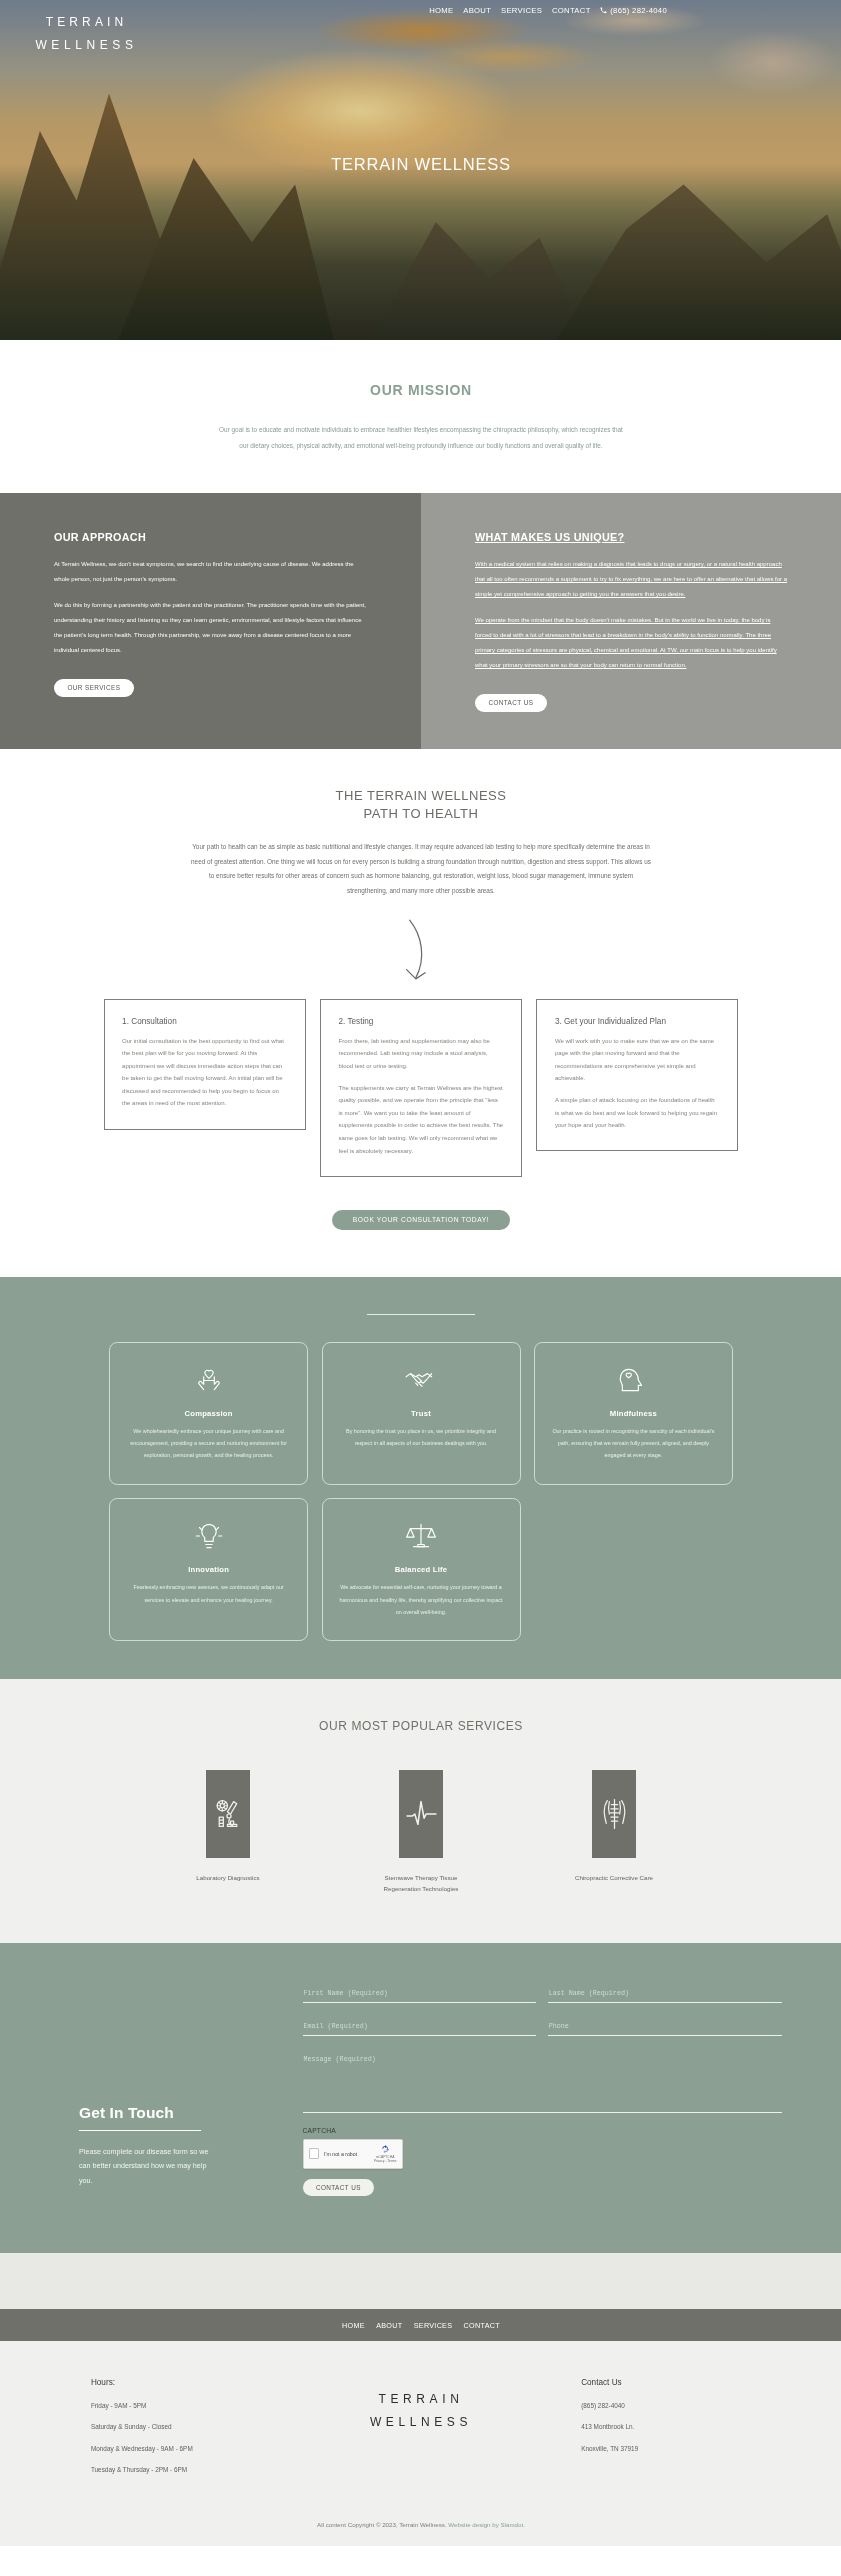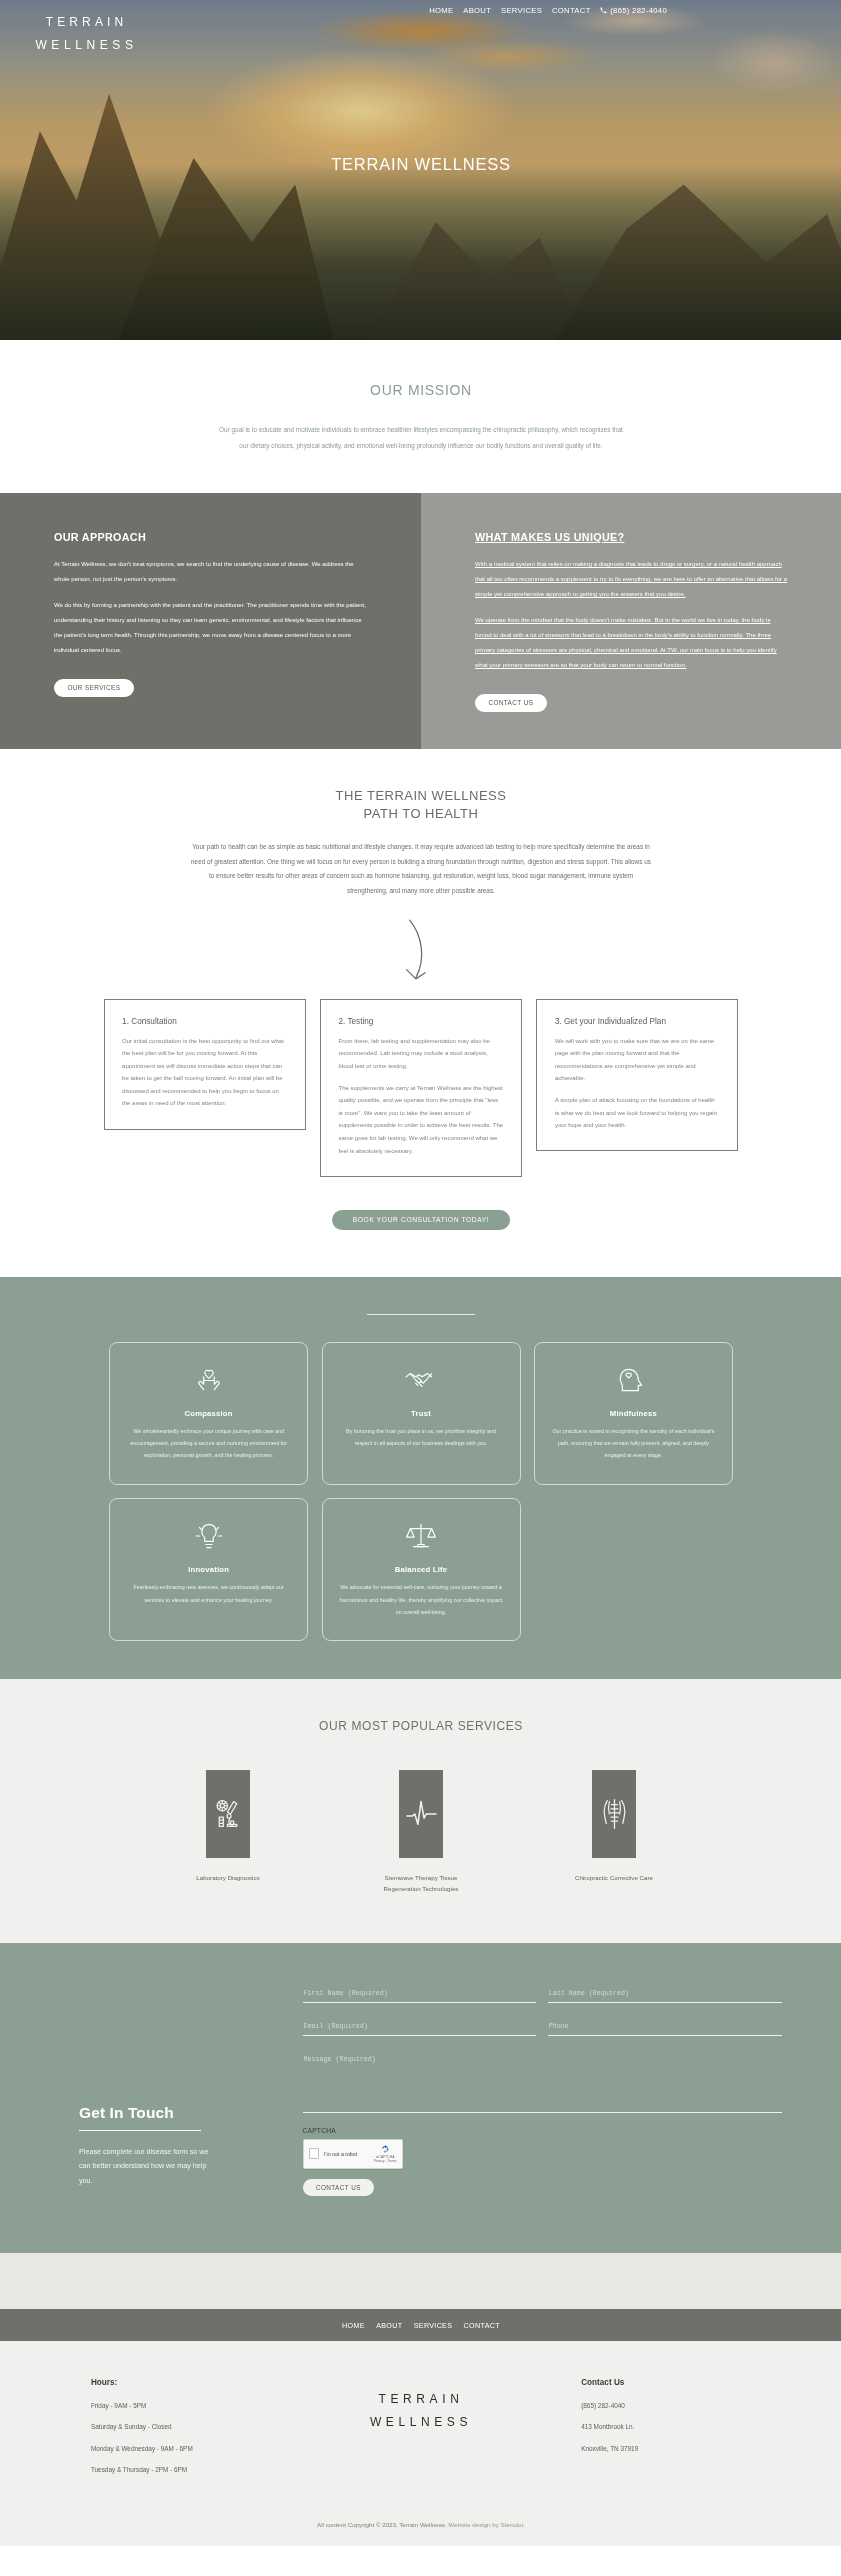--- a/index.html
+++ b/index.html
@@ -73,21 +73,21 @@
   
   .mission {
     background: #fff;
     padding: 42px 0 40px;
     text-align: center;
   }
   .mission h2 {
     color: #8aa093;
     font-size: 14px;
     letter-spacing: 0.7px;
-    font-weight: 400;
+    font-weight: 700;
     margin-bottom: 24px;
   }
   .mission p {
     color: #8a9c93;
     font-size: 6.4px;
     line-height: 2.45;
     max-width: 407px;
     margin: 0 auto;
   }
 
@@ -289,21 +289,21 @@
   }
   .foot-nav a { color: #fff; font-size: 7.2px; letter-spacing: 0.3px; text-decoration: none; }
 
   .footer { background: #f0f0ee; padding: 37px 0 17.5px; }
   .footer-cols {
     width: 685px; margin: 0 auto;
     display: grid; grid-template-columns: 1fr 1fr 1fr;
     align-items: start;
   }
   .f-col { padding: 0 12.4px; }
-  .f-col h5 { font-size: 8.2px; color: #3a3b36; font-weight: 700; margin-bottom: 13.4px; }
+  .f-col h5 { font-size: 8.2px; color: #3a3b36; font-weight: 400; margin-bottom: 13.4px; }
   .f-col p { font-size: 6.4px; color: #5f605a; line-height: 1.6; margin-bottom: 11.3px; }
   .f-logo {
     text-align: center; color: #2e2f2b;
     font-size: 12px; letter-spacing: 4.6px; line-height: 1.95; font-weight: 300;
     padding-top: 9.3px;
   }
   .f-right { padding-left: 46px; }
   .copyright {
     text-align: center; font-size: 6.2px; color: #7d7e78; margin-top: 34px;
   }

